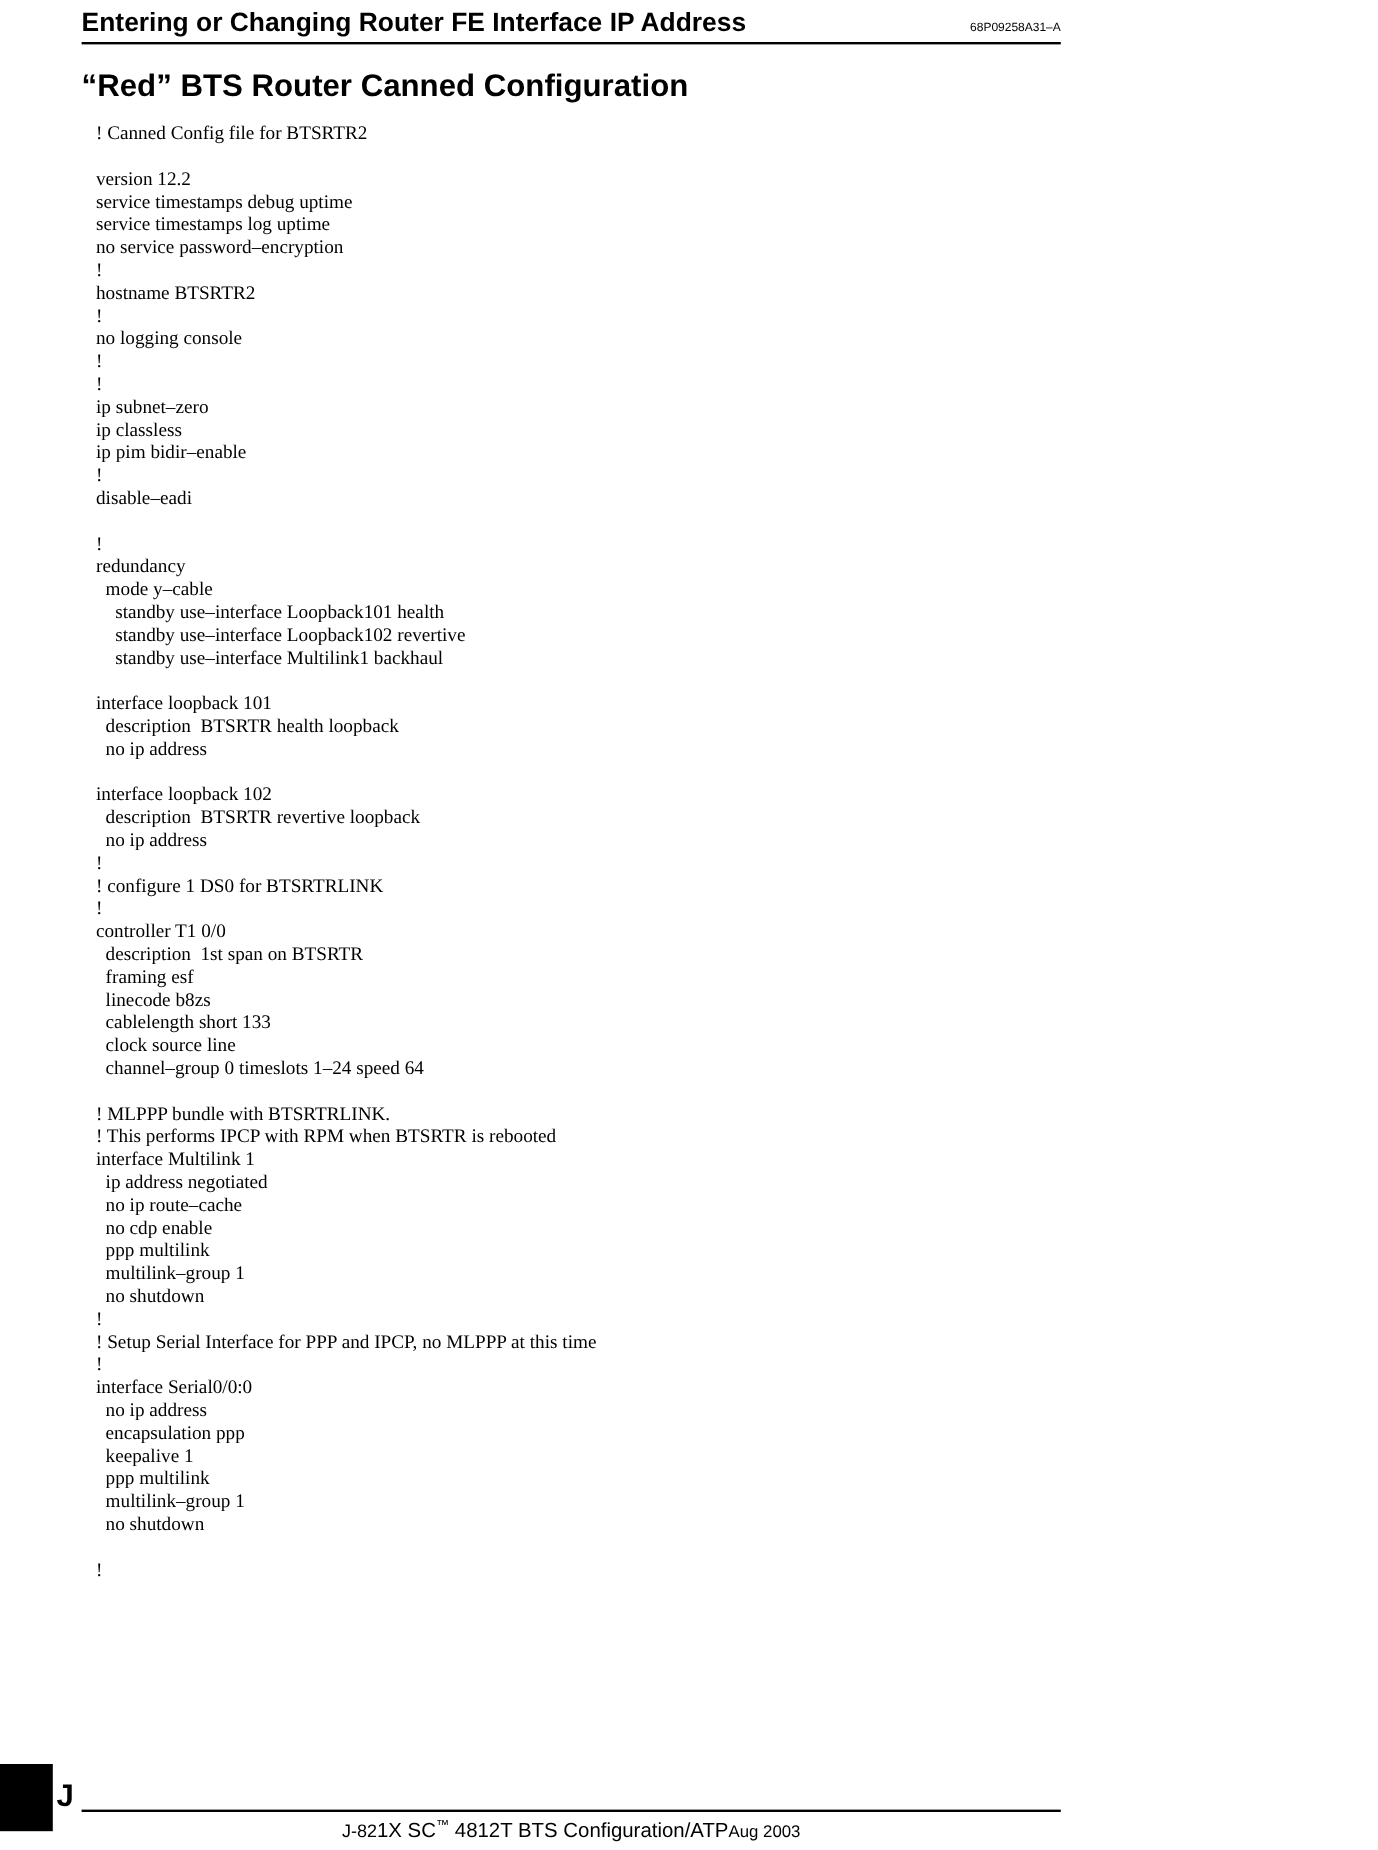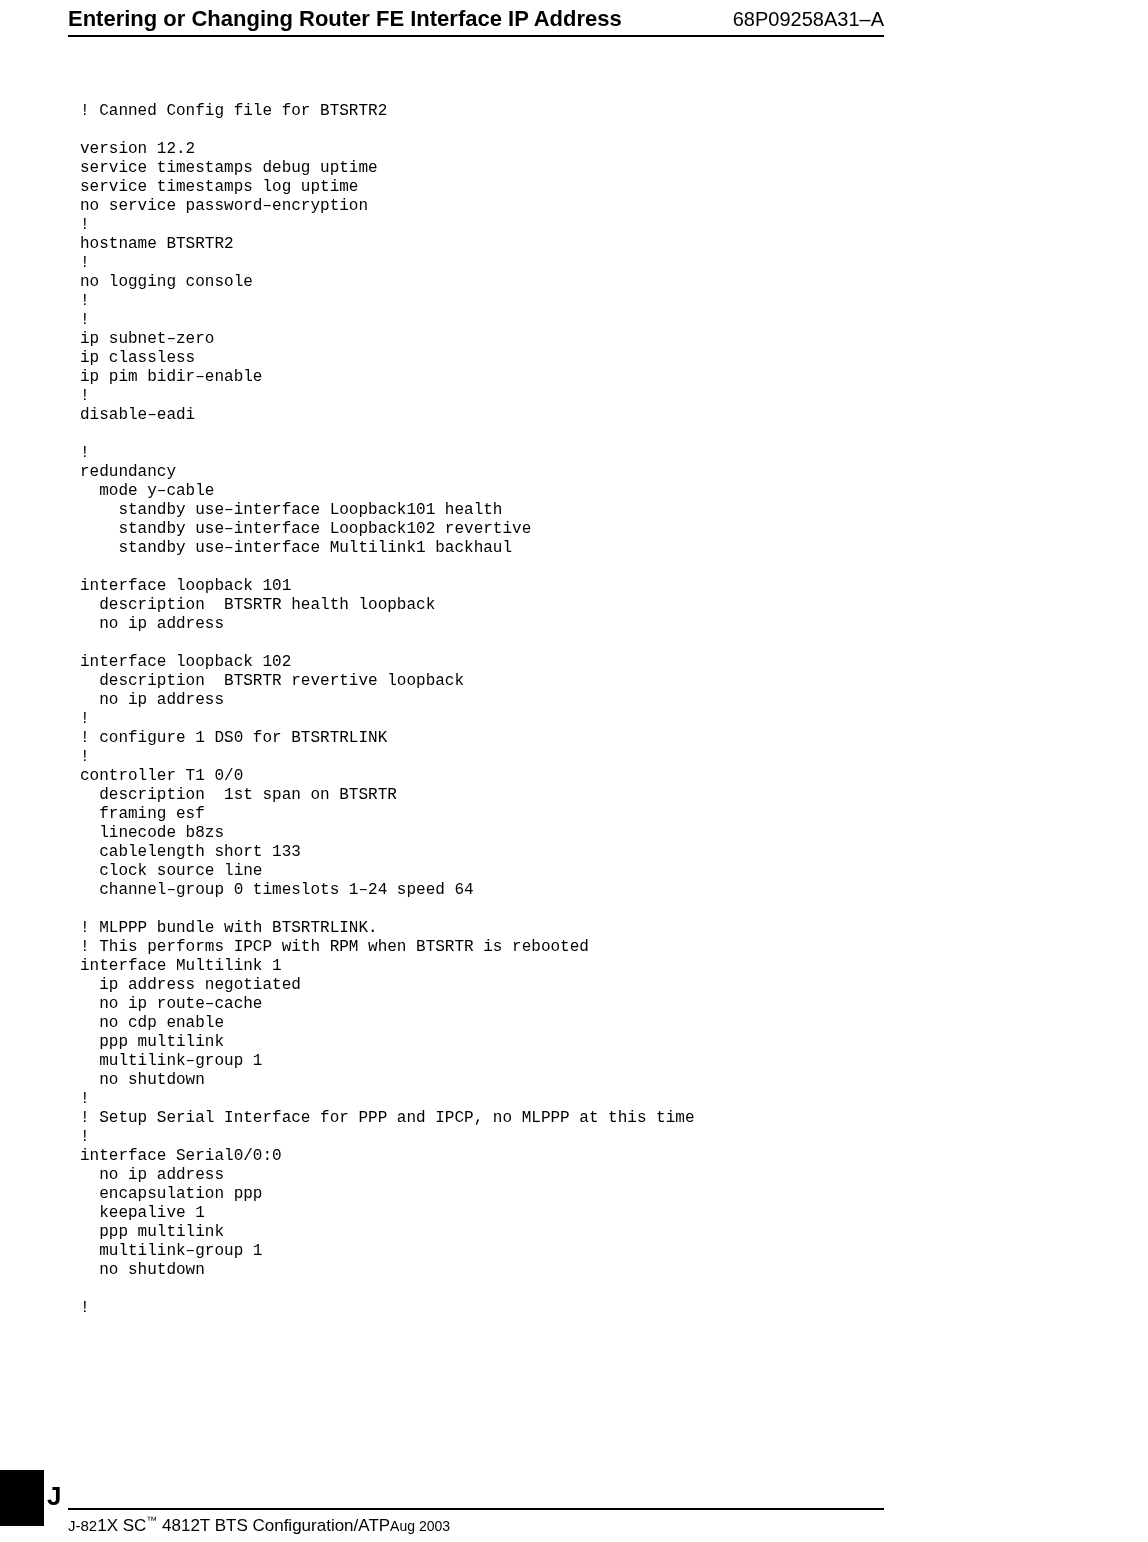--- a/index.html
+++ b/index.html
@@ -24,42 +24,42 @@
     right: 40px;
     display: flex;
     justify-content: space-between;
     align-items: baseline;
   }
   .hdr-left {
     font-size: 22px;
     font-weight: bold;
   }
   .hdr-right {
-    font-size: 20px;
+    font-size: 10px;
   }
   .hdr-rule {
     position: absolute;
     left: 68px;
     right: 40px;
     top: 35px;
     border-top: 2px solid #000;
   }
   .section-title {
     position: absolute;
     top: 56px;
     left: 68px;
     font-size: 26px;
     font-weight: bold;
   }
   .code {
     position: absolute;
     top: 102px;
     left: 80px;
     right: 40px;
-    font-family: Liberation Mono, monospace;
+    font-family: Liberation Serif, serif;
     font-size: 16px;
     line-height: 19px;
     white-space: pre;
   }
   .side-tab {
     position: absolute;
     left: 0;
     bottom: 16px;
     width: 44px;
     height: 56px;
@@ -78,21 +78,21 @@
     right: 40px;
     bottom: 32px;
     border-top: 2px solid #000;
   }
   .ftr {
     position: absolute;
     left: 68px;
     right: 40px;
     bottom: 6px;
     display: flex;
-    justify-content: flex-start;
+    justify-content: center;
     align-items: baseline;
   }
   .ftr-left {
     font-size: 15px;
   }
   .ftr-center {
     font-size: 17px;
   }
   .ftr-right {
     font-size: 14px;
@@ -106,20 +106,21 @@
 <body>
 
 <div class="page">
 
   <div class="hdr">
     <div class="hdr-left">Entering or Changing Router FE Interface IP Address</div>
     <div class="hdr-right">68P09258A31–A</div>
   </div>
   <div class="hdr-rule"></div>
 
+  <div class="section-title">“Red” BTS Router Canned Configuration</div>
 
   <div class="code">! Canned Config file for BTSRTR2
 
 version 12.2
 service timestamps debug uptime
 service timestamps log uptime
 no service password–encryption
 !
 hostname BTSRTR2
 !

